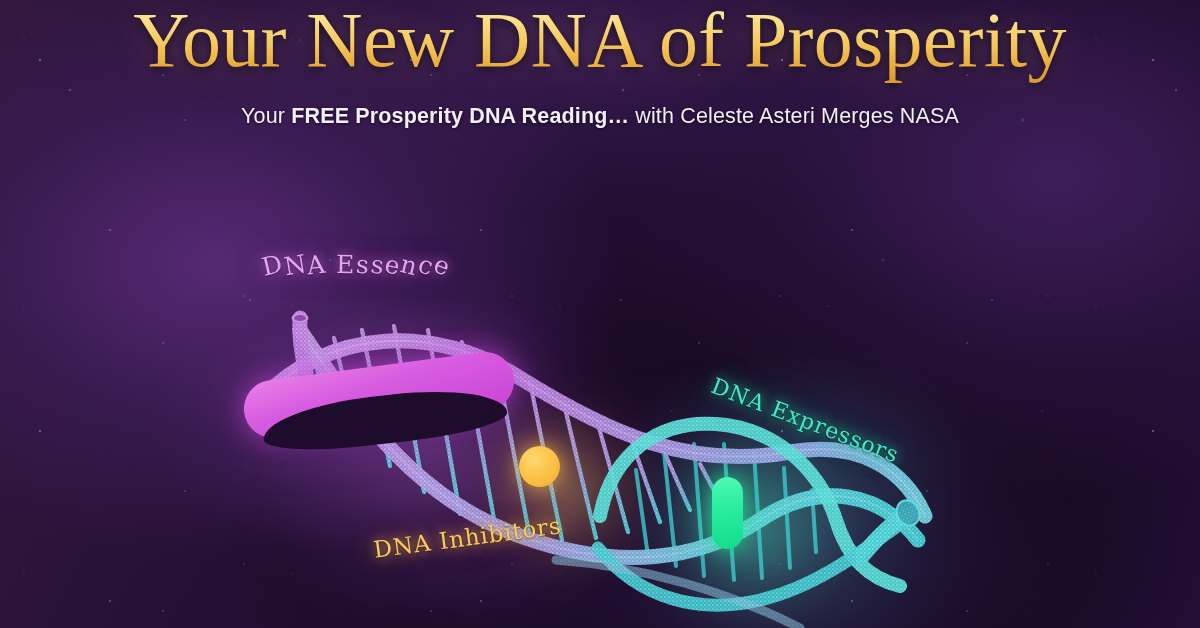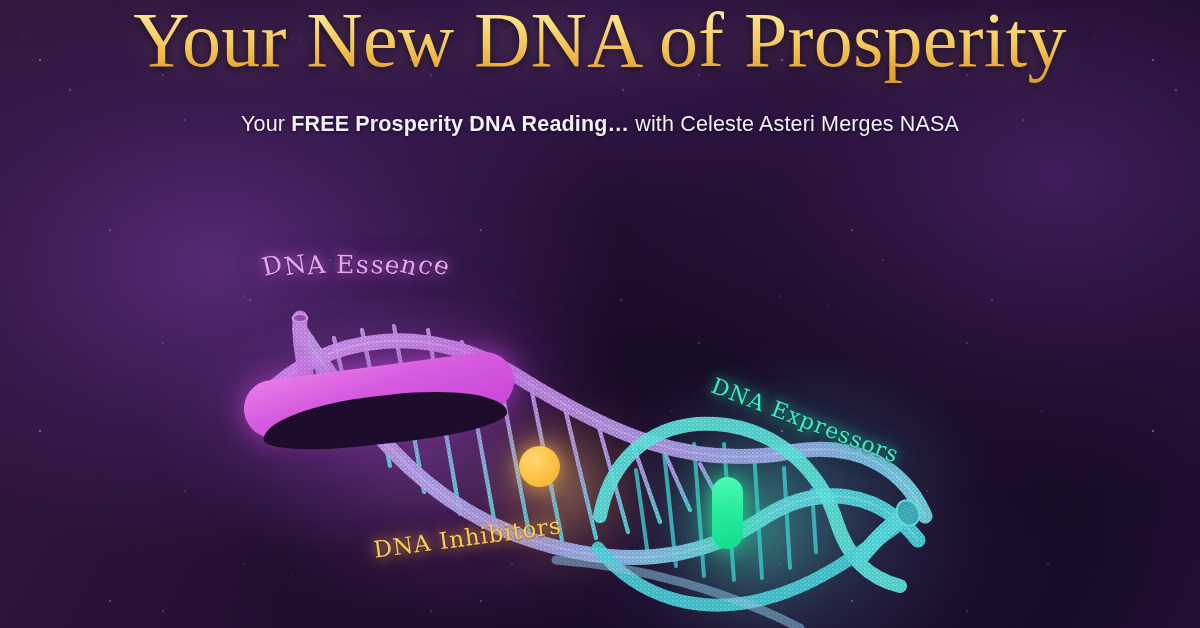--- a/index.html
+++ b/index.html
@@ -81,21 +81,21 @@
     background-image:linear-gradient(180deg,#fdf0b4 0%,#fbe08a 26%,#f4c85c 55%,#e9ae3c 78%,#d99b2c 100%);
     -webkit-background-clip:text;
     background-clip:text;
     color:transparent;
     -webkit-text-fill-color:transparent;
     filter:drop-shadow(0 3px 5px rgba(0,0,0,.55)) drop-shadow(0 0 16px rgba(250,200,90,.18));
   }
 
   
   .subtitle {
-    position:absolute; left:0; right:0; top:108px;
+    position:absolute; left:0; right:0; top:100px;
     text-align:center;
     color:#f3eefb;
     font-size:21.5px;
     line-height:32px;
     font-weight:400;
     letter-spacing:.15px;
     text-shadow:0 1px 3px rgba(0,0,0,.65);
   }
   .subtitle b { font-weight:700; }
   .sub-line { display:block; }

